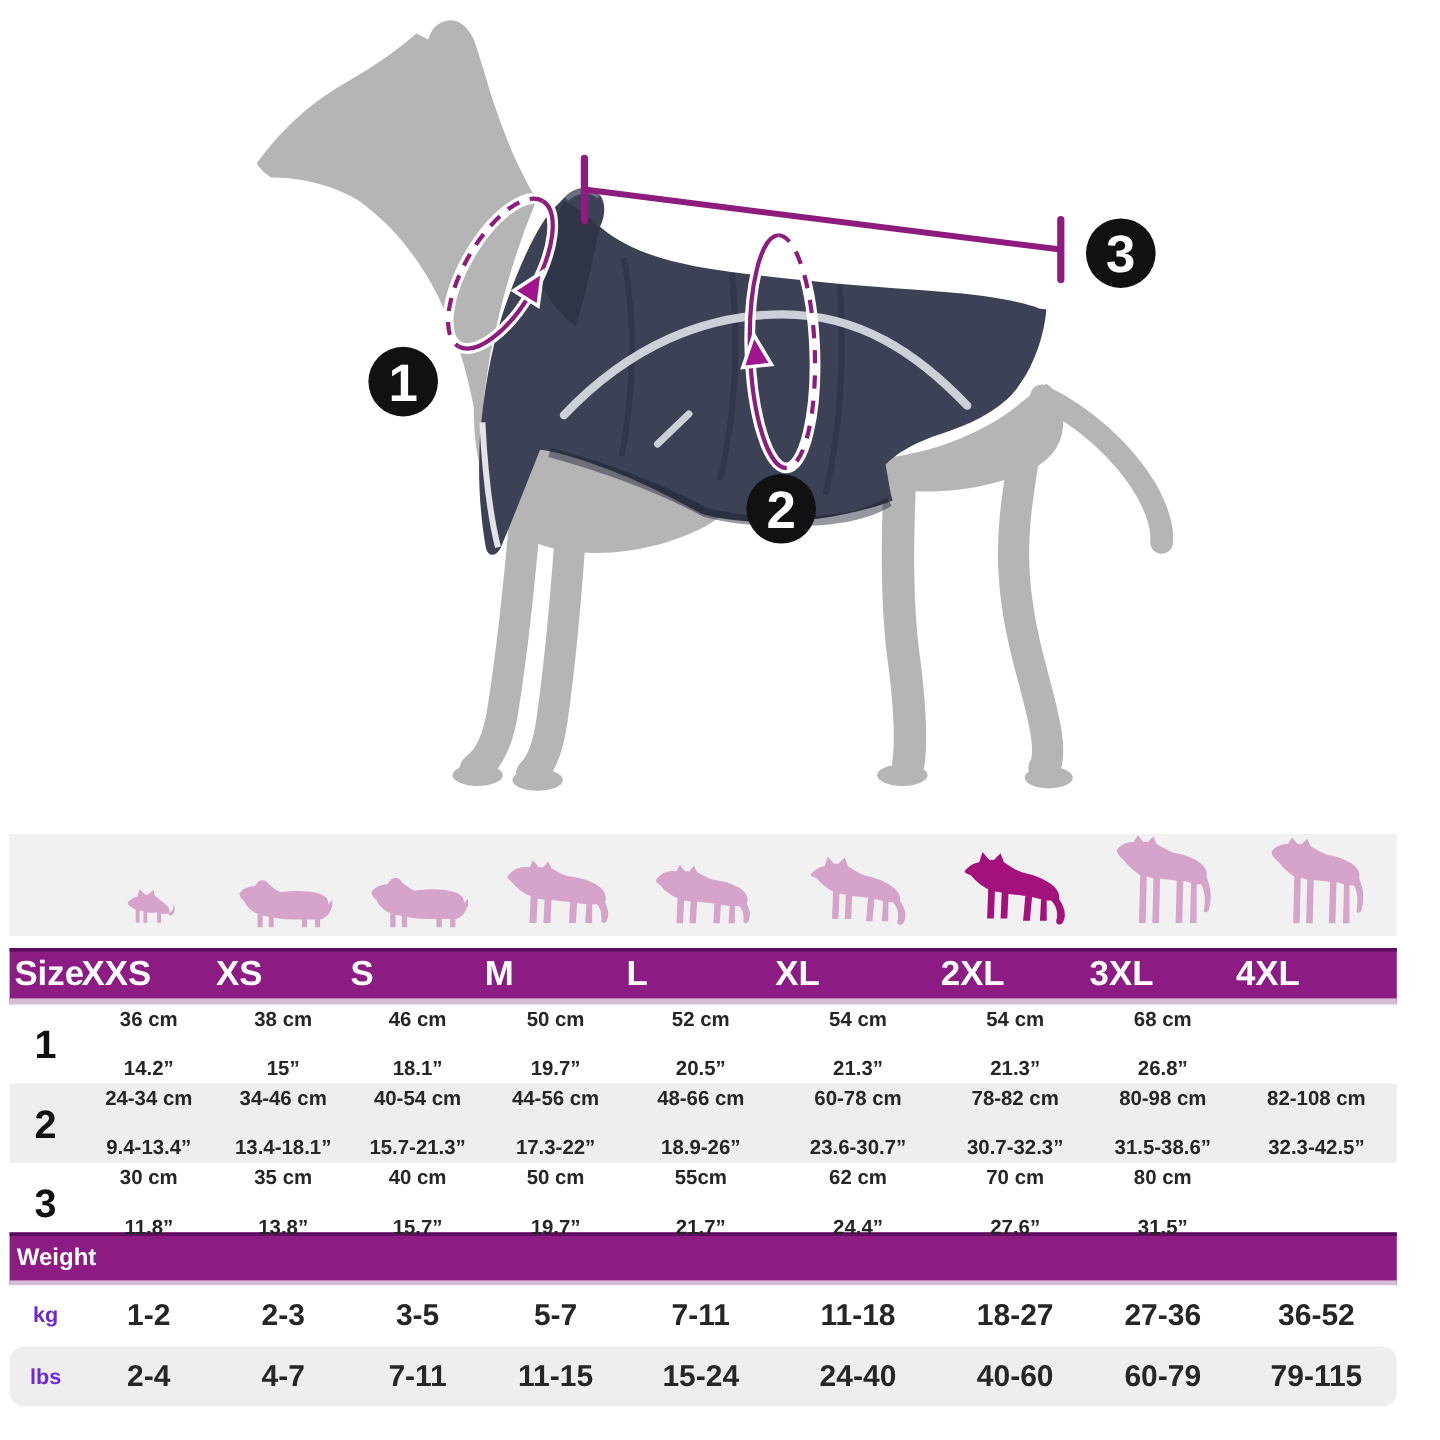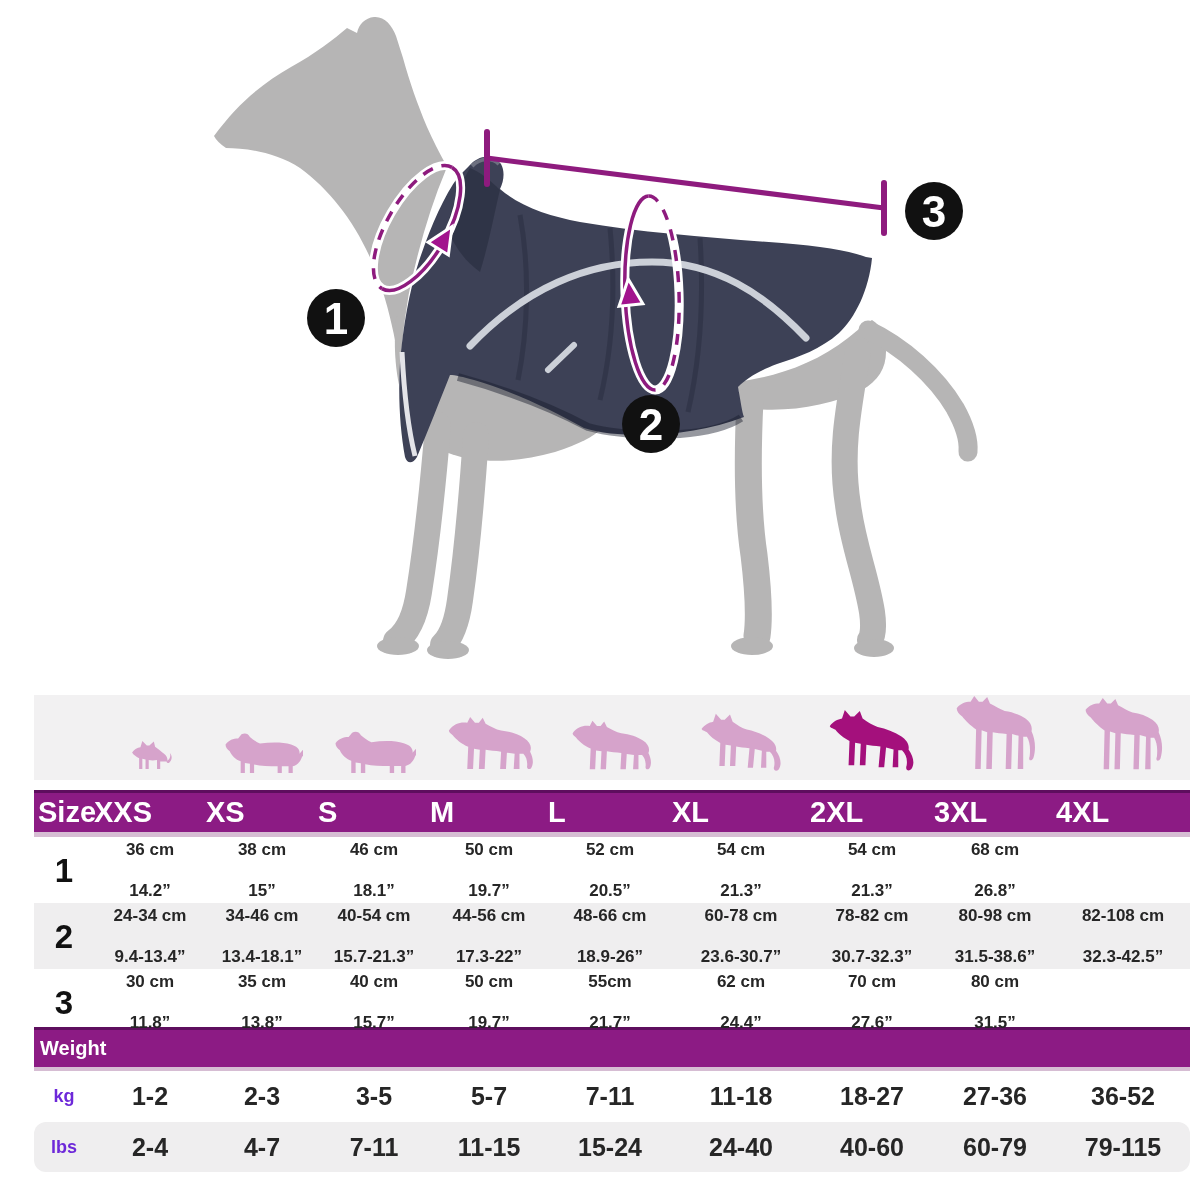--- a/index.html
+++ b/index.html
@@ -6,21 +6,21 @@
     --accent:#8e1b7e; --accent-bright:#a2138e; --coat:#3d4156; --dog:#b6b5b5;
     --stripe:#ccd0d8; --table-purple:#8c1b84; --table-purple-dark:#5e0e5e;
     --table-purple-light:#d6bdd3; --pink:#d6a3cb; --pink-dark:#a4107c;
     --band:#f2f1f2; --row-alt:#efeeef; --ink:#262626; --badge:#111111;
   }
   *{margin:0;padding:0;box-sizing:border-box;}
   html,body{background:#ffffff;}
   .stage{position:relative;width:1200px;height:1200px;background:#fff;overflow:hidden;
          font-family:"Liberation Sans",sans-serif;}
   .illustration{position:absolute;left:0;top:0;}
-  .sizetable{position:absolute;left:34px;top:695px;width:1156px;font-weight:bold;color:var(--ink);}
+  .sizetable{position:absolute;left:8px;top:695px;width:1156px;font-weight:bold;color:var(--ink);}
   .trow{display:grid;grid-template-columns:60px 112px 112px 112px 118px 124px 138px 124px 122px 134px;align-items:center;}
   .icons-row{height:85px;background:var(--band);align-items:end;margin-bottom:10px;}
   .icon-cell{display:flex;justify-content:center;align-items:flex-end;padding-bottom:10px;}
   .header-row{height:47px;background:var(--table-purple);border-top:3px solid var(--table-purple-dark);
               border-bottom:5px solid var(--table-purple-light);color:#fff;font-size:29px;}
   .header-row .cell{text-align:left;}
   .header-row .label-cell{text-align:left;padding-left:4px;white-space:nowrap;}
   .data-row{height:66px;background:#fff;}
   .data-row.alt{background:var(--row-alt);}
   .data-row.short{height:58px;}

